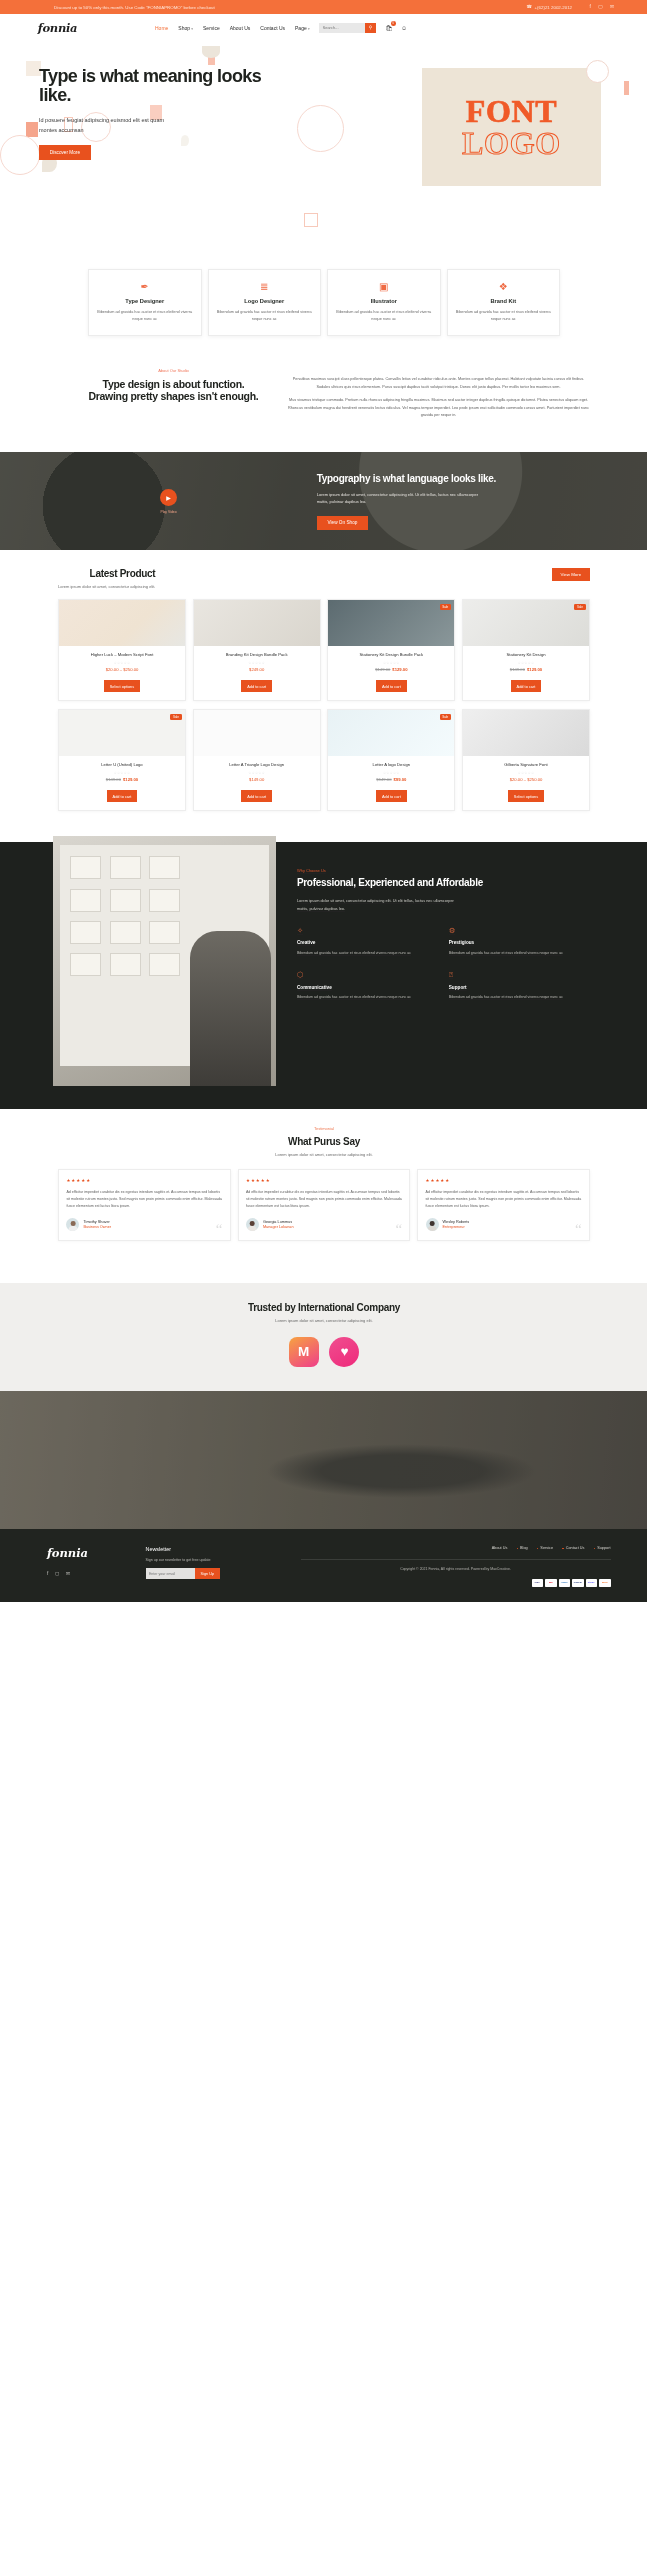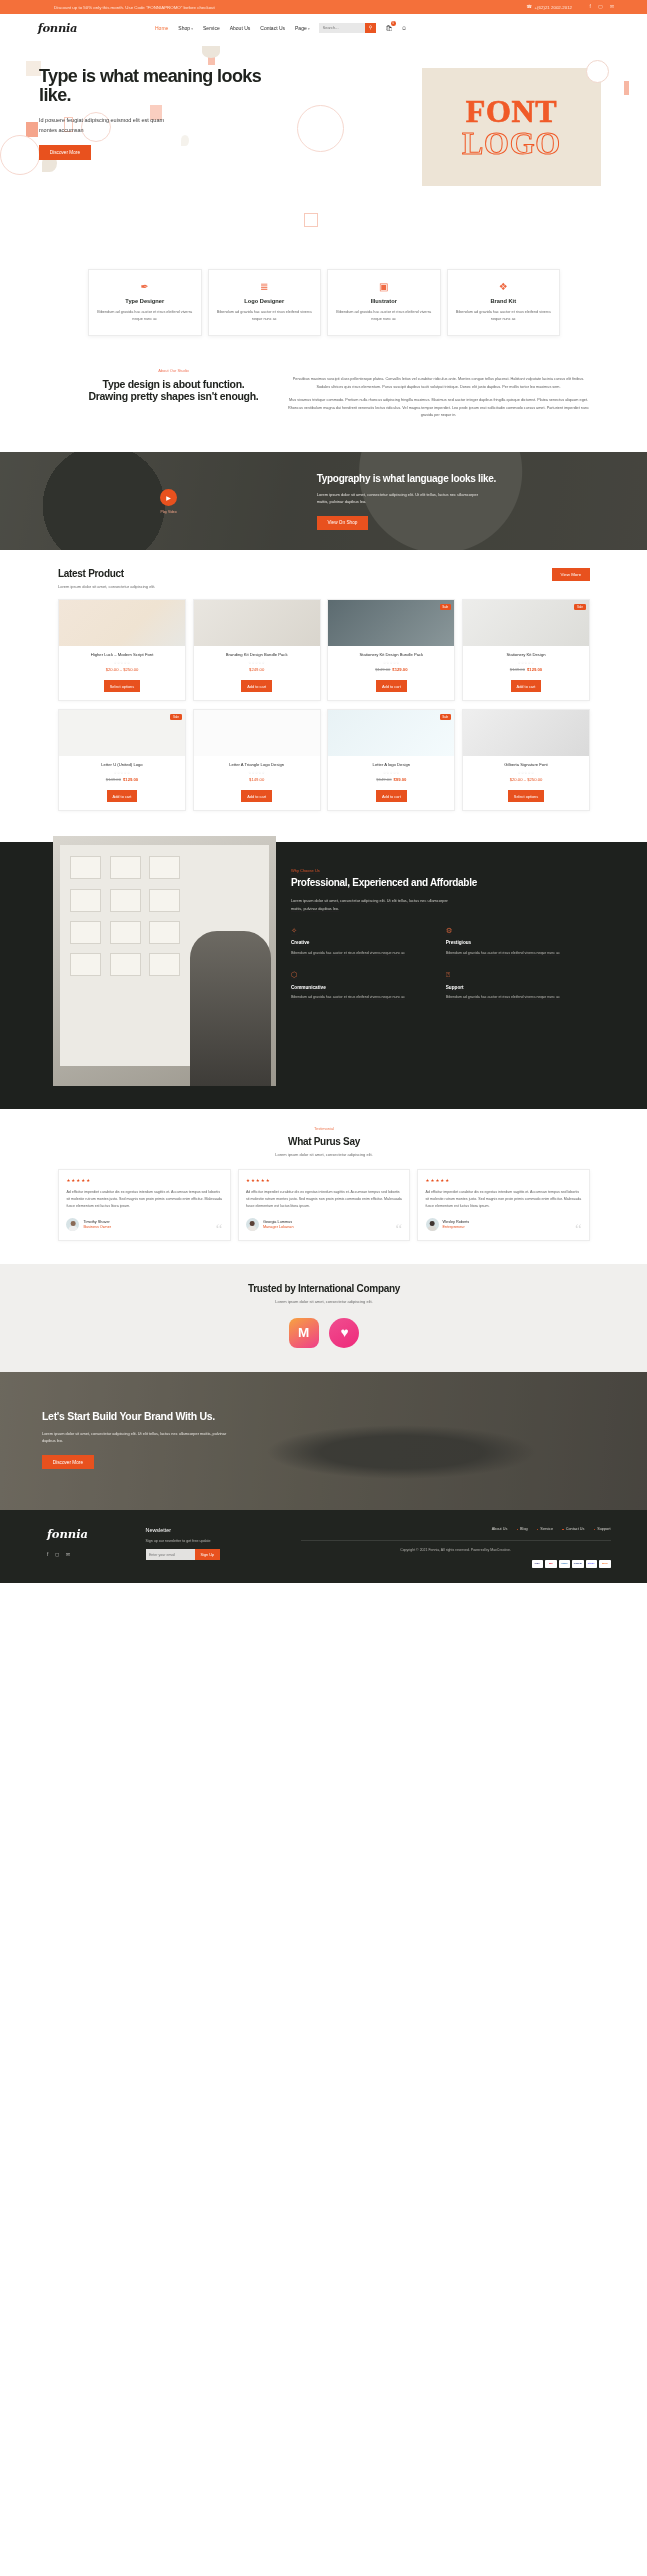--- a/index.html
+++ b/index.html
@@ -150,21 +150,21 @@
   }
   .play-label { font-size: 3.4px; color: #f3a488; margin-top: 4px; }
   .vb-right { flex: 1; color: #fff; padding-left: 6.7px;}
   .vb-right h2 { font-size: 10px; line-height: 1.2; font-weight: bold; letter-spacing: -0.3px; }
   .vb-right p { font-size: 4px; line-height: 1.9; margin-top: 6px; color: #e6e3df; width: 162px; }
 
   
   .products { padding: 17.5px 0 23px; }
   .products .wrap { width: 540px; }
   .prod-head { display: flex; align-items: flex-start; justify-content: space-between; margin-bottom: 10.8px; padding: 0 4px;}
-  .prod-head h2 { font-size: 10px; font-weight: bold; letter-spacing: -0.3px; color: #20231f; }
+  .prod-head h2 { font-size: 10px; font-weight: bold; letter-spacing: -0.3px; color: #20231f; text-align: right; }
   .prod-head p { font-size: 4px; color: #6b6b6b; margin-top: 4.7px; }
   .btn-view { background: #e8511e; color: #fff; font-size: 4.4px; padding: 4px 8.8px; border: none; cursor: pointer; font-family:"Liberation Sans",sans-serif;}
   .prow { display: flex; gap: 6.7px; margin-bottom: 8px; padding: 0 4px;}
   .pcard {
     flex: 1; background: #fff; border: 0.7px solid #ededed;
     box-shadow: 0 0.7px 3.4px rgba(0,0,0,.06); position: relative; overflow: hidden;
   }
   .pimg { height: 46px; position: relative; }
   .sale-badge {
     position: absolute; top: 3.4px; right: 3.4px; background: #e8511e; color: #fff;
@@ -173,21 +173,21 @@
   .pbody { padding: 6px 4px 8px; text-align: center; }
   .pname { font-size: 4.2px; color: #2b2b2b; margin-bottom: 3.4px; }
   .stars { font-size: 3.4px; color: #dcdcdc; letter-spacing: 0.3px; margin-bottom: 2.7px; }
   .price { font-size: 4.2px; color: #e8511e; margin-bottom: 5.4px; }
   .price .old { color: #9a9a9a; text-decoration: line-through; margin-right: 2px; }
   .price .new { color: #e8511e; font-weight: bold; }
   .btn-cart { background: #e8511e; color: #fff; font-size: 3.9px; padding: 3.4px 6px; border: none; cursor: pointer; font-family:"Liberation Sans",sans-serif;}
 
   
   .why { background: #1e211e; padding: 17.5px 0 23px; position: relative; }
-  .why .wrap { display: flex; gap: 15px; width: 553px; text-decoration: underline; }
+  .why .wrap { display: flex; gap: 21px; width: 553px; text-decoration: underline; }
   .why-img {
     width: 223px; height: 250px; margin-top: -24px; margin-left: 5.4px;
     background: linear-gradient(160deg,#d9d6cf 0%,#bfbcb4 45%,#9b978d 100%);
     position: relative; overflow: hidden;
   }
   .why-img .board { position:absolute; inset: 9.4px 6.7px 20px 6.7px; background:#eceae4; }
   .why-img .note { position:absolute; background:#f6f4ee; border:0.7px solid #d6d3cb; }
   .why-right { flex: 1; color: #fff; padding-top: 8px; }
   .why-right .eyebrow { color: #d9532a; }
   .why-right h2 { font-size: 10px; line-height: 1.22; font-weight: bold; letter-spacing: -0.3px; }
@@ -213,21 +213,21 @@
   .tcard p.body { font-size: 3.6px; line-height: 1.95; color: #5d5d5d; margin-bottom: 8px; }
   .tfoot { display: flex; align-items: center; gap: 4px; }
   .avatar { width: 13px; height: 13px; border-radius: 50%; background: #d7e3e6; flex: none; overflow:hidden; position:relative;}
   .avatar .head { position:absolute; left:50%; top:2.7px; width:4.7px; height:4.7px; border-radius:50%; background:#8a6a56; transform:translateX(-50%);}
   .avatar .body2 { position:absolute; left:50%; bottom:0; width:8.8px; height:5.4px; border-radius:4px 4px 0 0; background:#f0f0f0; transform:translateX(-50%);}
   .tname { font-size: 3.8px; color: #2b2b2b; }
   .trole { font-size: 3.8px; color: #e8511e; margin-top: 1.3px; }
   .quote { position: absolute; right: 7.4px; bottom: 5.4px; font-family:"Liberation Serif",serif; font-size: 15px; color: #dedede; line-height: .8; }
 
   
-  .trusted { background: #f0efed; padding: 19px 0 24px; text-align: center; }
+  .trusted { background: #f0efed; padding: 19px 0 24px; text-align: center; margin-top: 19px; }
   .trusted h2 { font-size: 10px; font-weight: bold; letter-spacing: -0.3px; color: #20231f; }
   .trusted p { font-size: 4px; color: #6b6b6b; margin-top: 5.4px; }
   .brands { display: flex; gap: 10.8px; justify-content: center; margin-top: 13.5px; }
   .brand { width: 30px; height: 30px; border-radius: 6.7px; display:flex; align-items:center; justify-content:center; color:#fff; font-size: 13.5px; font-weight: bold;}
   .brand.b1 { background: linear-gradient(150deg,#f7a340,#ef3d8a); border-radius: 8px;}
   .brand.b2 { background: linear-gradient(150deg,#f04e8f,#ee2a7b); border-radius: 50%; }
 
   
   .cta { position: relative; height: 138px; overflow: hidden; }
   .cta-bg { position:absolute; inset:0; background: linear-gradient(95deg,#8e8779 0%, #6f6a5d 50%, #55514a 100%); }
@@ -608,27 +608,20 @@
     <div class="brands">
       <div class="brand b1">M</div>
       <div class="brand b2">♥</div>
     </div>
   </div>
 </div>
 
 <div class="cta">
   <div class="cta-bg"></div>
   <div class="cta-overlay"></div>
-  <div class="wrap">
-    <div class="cta-inner">
-      <h2>Let's Start Build Your Brand With Us.</h2>
-      <p>Lorem ipsum dolor sit amet, consectetur adipiscing elit. Ut elit tellus, luctus nec ullamcorper mattis, pulvinar dapibus leo.</p>
-      <button class="btn-primary">Discover More</button>
-    </div>
-  </div>
 </div>
 
 <div class="footer">
   <div class="wrap">
     <div class="f-brand">
       <div class="f-logo">fonnia</div>
       <div class="f-social">
         <span>f</span>
         <span>▢</span>
         <span>✉</span>

